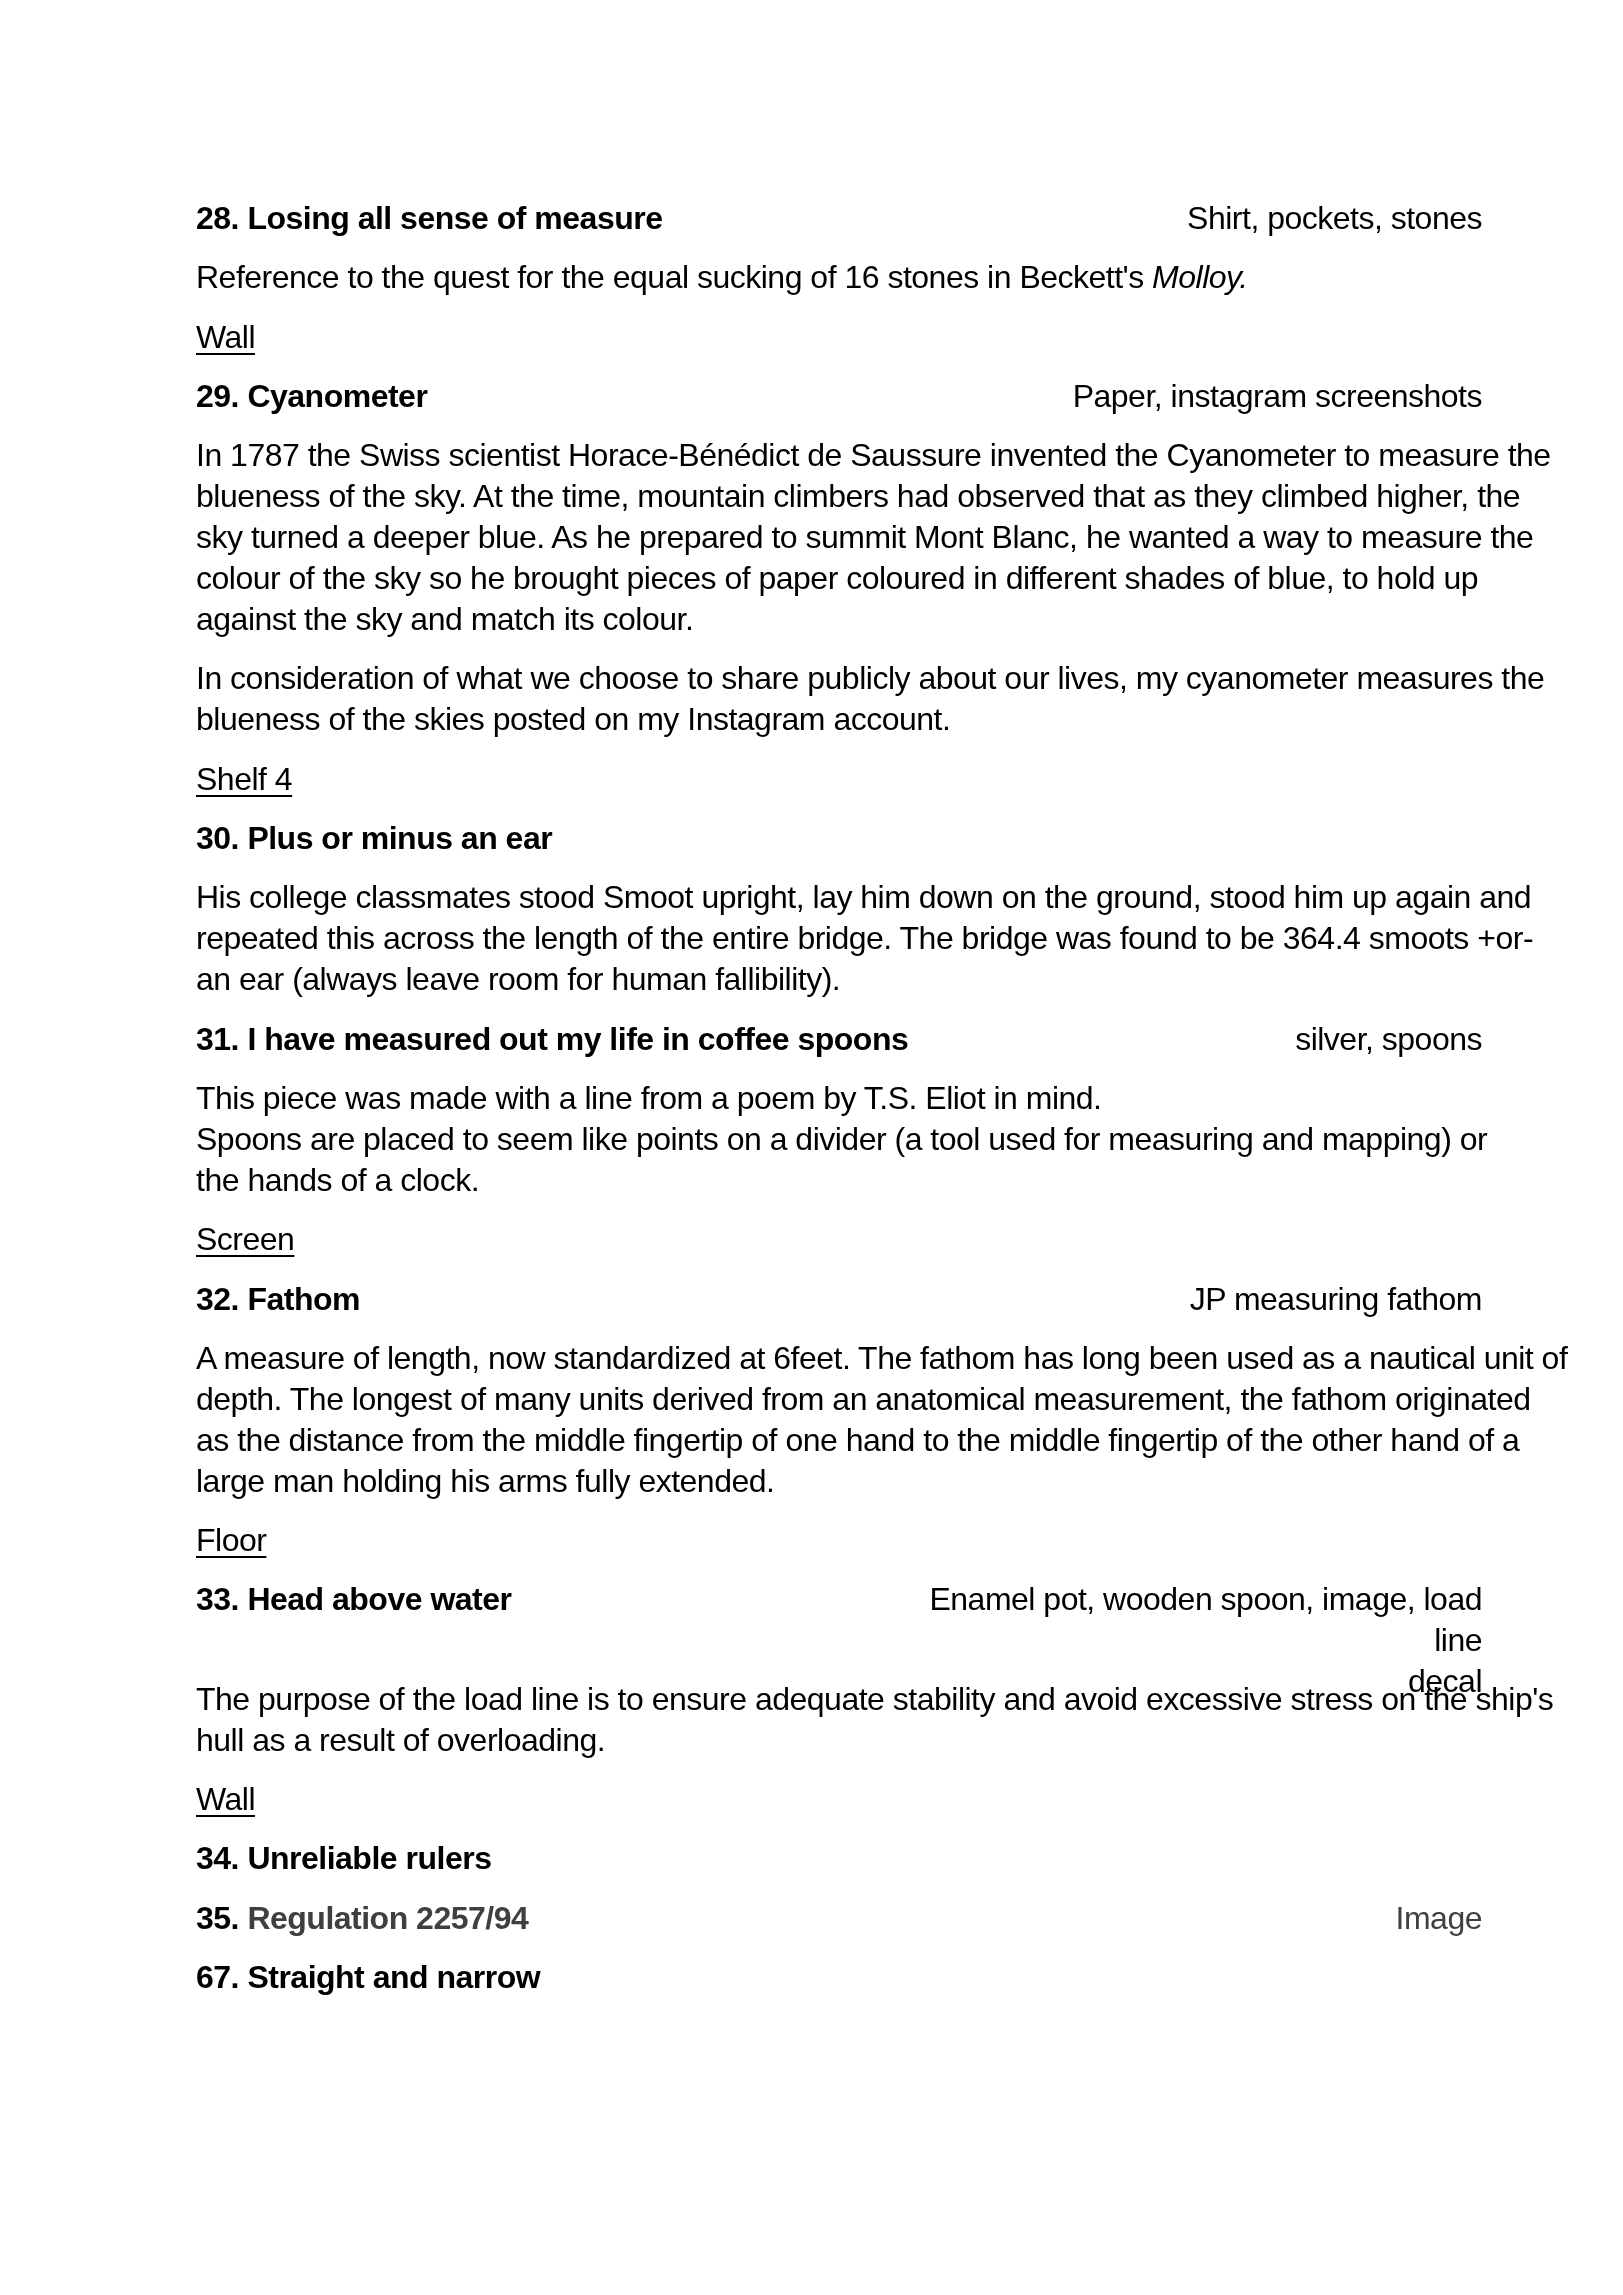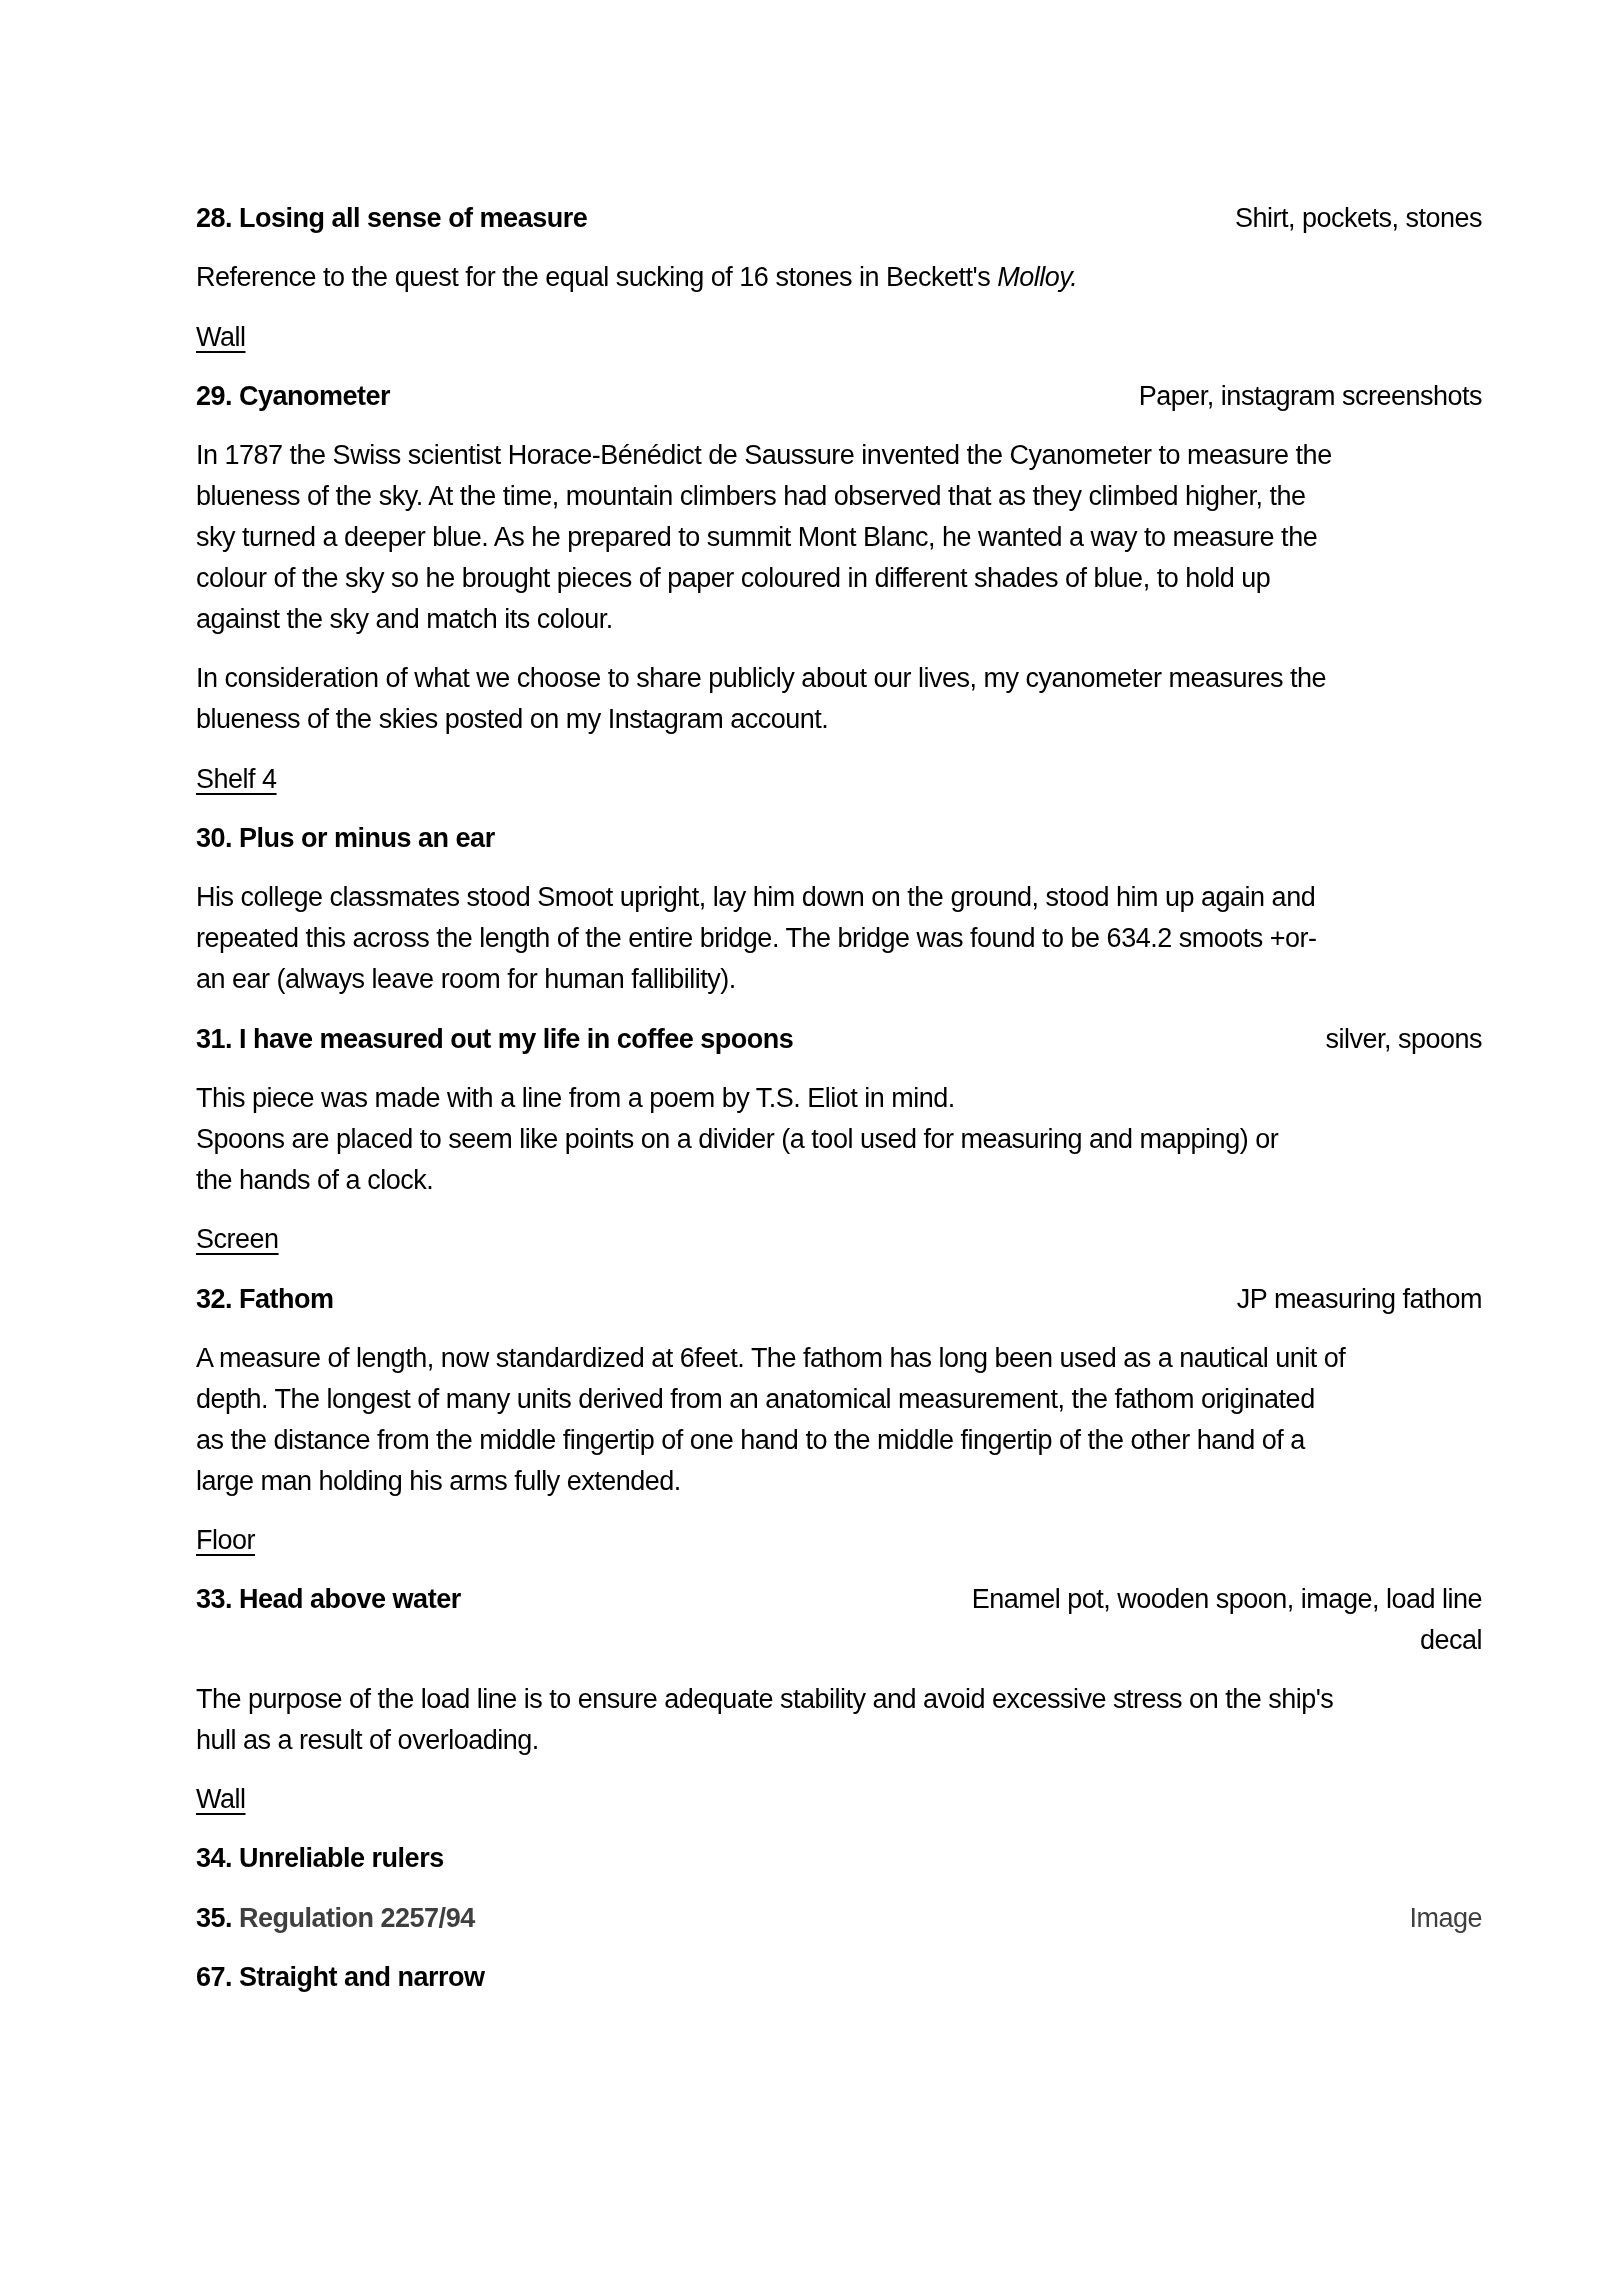--- a/index.html
+++ b/index.html
@@ -7,21 +7,21 @@
   .page{
     position:relative;
     width:1623px;height:2295px;
     background:#ffffff;
     font-family:"Liberation Sans", sans-serif;
     color:#000000;
     overflow:hidden;
   }
   .content{
     position:absolute;left:196px;top:198px;width:1374px;
-    font-size:27px;line-height:41px;letter-spacing:-0.5px;
+    font-size:32px;line-height:41px;letter-spacing:-0.5px;
   }
   .entry-row{position:relative;margin:0 0 18.3px 0;}
   .entry-row.tall{min-height:81px;}
   .entry-title{font-weight:bold;white-space:nowrap;}
   .materials{
     position:absolute;left:697px;top:0;width:589px;
     font-weight:normal;white-space:pre-line;text-align:right;
   }
   .body-para{margin:0 0 18.3px 0;white-space:pre-line;}
   .body-para em{font-style:italic;}
@@ -58,21 +58,21 @@
 against the sky and match its colour.</p>
     <p class="body-para">In consideration of what we choose to share publicly about our lives, my cyanometer measures the
 blueness of the skies posted on my Instagram account.</p>
 
     <div class="loc-heading"><span class="u">Shelf 4</span></div>
 
     <div class="entry-row">
       <span class="entry-title"><span>30.</span> <span>Plus or minus an ear</span></span>
     </div>
     <p class="body-para">His college classmates stood Smoot upright, lay him down on the ground, stood him up again and
-repeated this across the length of the entire bridge. The bridge was found to be 634.2 smoots +or-
+repeated this across the length of the entire bridge. The bridge was found to be 364.4 smoots +or-
 an ear (always leave room for human fallibility).</p>
 
     <div class="entry-row">
       <span class="entry-title"><span>31.</span> <span>I have measured out my life in coffee spoons</span></span>
       <span class="materials">silver, spoons</span>
     </div>
     <p class="body-para">This piece was made with a line from a poem by T.S. Eliot in mind.
 Spoons are placed to seem like points on a divider (a tool used for measuring and mapping) or
 the hands of a clock.</p>
 

